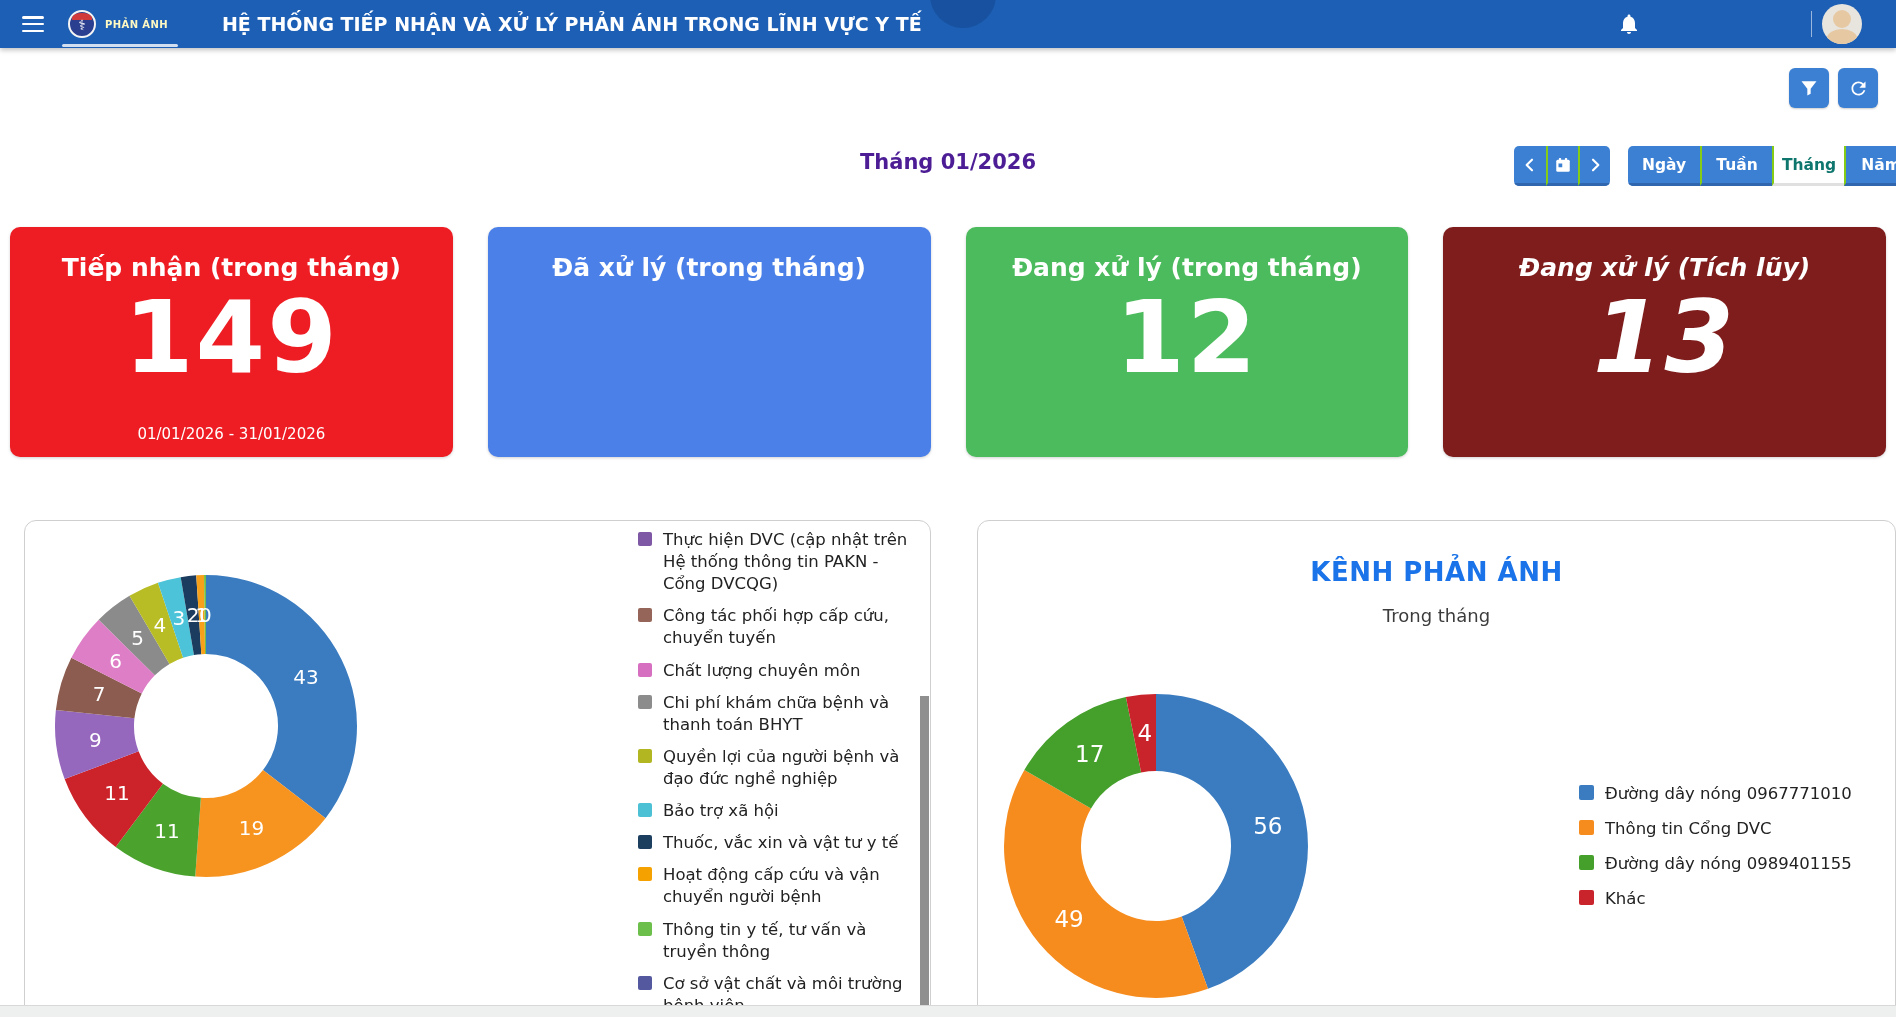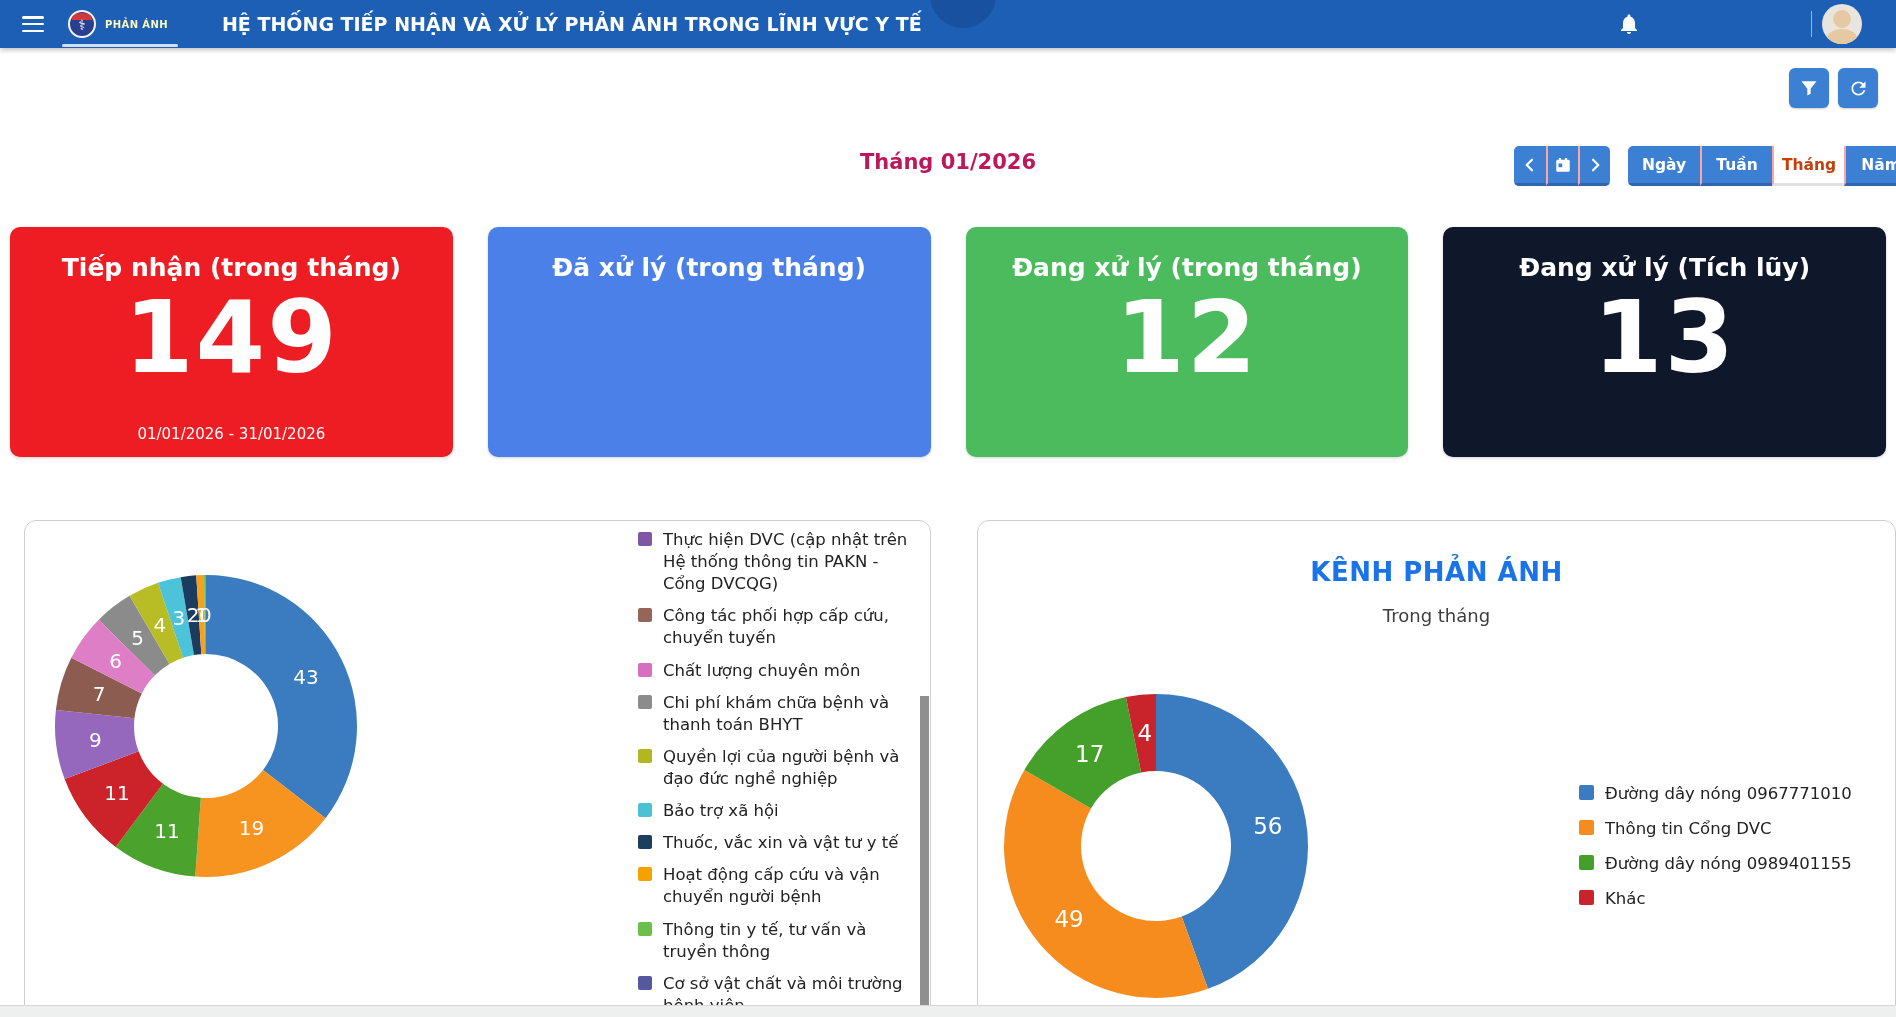--- a/index.html
+++ b/index.html
@@ -39,25 +39,25 @@
   .grid-icon i{background:#fff;border-radius:1px;}
   .nav-sep{width:1px;height:26px;background:rgba(255,255,255,.55);margin:0 10px 0 122px;}
   .avatar{width:40px;height:40px;border-radius:50%;background:#e8e4de;position:relative;overflow:hidden;cursor:pointer;margin-right:34px;flex:0 0 auto;}
   .avatar::before{content:"";position:absolute;left:11px;top:6px;width:18px;height:18px;border-radius:50%;background:#e6c9a3;}
   .avatar::after{content:"";position:absolute;left:5px;top:25px;width:30px;height:18px;border-radius:50% 50% 0 0;background:#e6c9a3;}
   
   .top-actions{position:absolute;top:68px;right:18px;display:flex;gap:9px;}
   .sq-btn{width:40px;height:40px;border-radius:6px;background:#3c80d4;display:flex;align-items:center;justify-content:center;cursor:pointer;box-shadow:0 1px 2px rgba(0,0,0,.2);}
   
   .period-row{position:absolute;left:0;top:140px;width:1896px;height:52px;}
-  .period-title{position:absolute;left:0;width:1896px;top:10px;text-align:center;font-size:21px;font-weight:bold;color:#be185d;}
+  .period-title{position:absolute;left:0;width:1896px;top:10px;text-align:center;font-size:21px;font-weight:bold;color:#4c1d95;}
   .btn-group{position:absolute;top:6px;height:40px;display:flex;border-radius:5px;overflow:hidden;box-sizing:border-box;}
   .btn-group .seg{background:#3c80d4;border-bottom:3px solid #2f66ad;color:#fff;display:flex;align-items:center;justify-content:center;cursor:pointer;box-sizing:border-box;font-size:15.5px;font-weight:bold;}
-  .btn-group .seg+.seg{border-left:2px solid #fca5a5;}
-  .btn-group .seg.active{background:#fff;color:#c2410c;border-bottom:3px solid #e0e0e0;}
+  .btn-group .seg+.seg{border-left:2px solid #84cc16;}
+  .btn-group .seg.active{background:#fff;color:#0f766e;border-bottom:3px solid #e0e0e0;}
   .grp-icons{left:1514px;}
   .grp-icons .seg{width:32px;}
   .grp-views{left:1628px;}
   .grp-views .seg{width:72px;}
   
   .stats{position:absolute;left:10px;top:227px;width:1876px;display:grid;grid-template-columns:repeat(4,1fr);gap:35px;}
   .stat-card{height:230px;border-radius:10px;color:#fff;display:flex;flex-direction:column;align-items:center;box-shadow:0 1px 3px rgba(0,0,0,.18);}
   .stat-title{font-size:25px;font-weight:bold;margin-top:26px;}
   .stat-value{flex:1;display:flex;align-items:center;font-size:100px;font-weight:bold;line-height:1;letter-spacing:2px;}
   .stat-sub{font-size:15px;height:22px;margin-bottom:10px;margin-top:32px;}
@@ -173,21 +173,21 @@
     </div>
     <div class="stat-card" style="background: rgb(74, 128, 232);">
       <div class="stat-title">Đã xử lý (trong tháng)</div>
       <div class="stat-sub"></div>
     </div>
     <div class="stat-card" style="background: rgb(76, 187, 93);">
       <div class="stat-title">Đang xử lý (trong tháng)</div>
       <div class="stat-value">12</div>
       <div class="stat-sub"></div>
     </div>
-    <div class="stat-card" style="background: #0f172a;">
+    <div class="stat-card" style="background: #7f1d1d; font-style: italic;">
       <div class="stat-title">Đang xử lý (Tích lũy)</div>
       <div class="stat-value">13</div>
       <div class="stat-sub"></div>
     </div>
   </div>
 
 <div class="chart-card card-left">
   <svg class="donut-svg" id="donut-left" width="370" height="370" style="left:-4px;top:20px;">
       <path d="M185.00 34.00 A151 151 0 0 1 304.52 277.28 L241.99 229.00 A72 72 0 0 0 185.00 113.00 Z" fill="#3b7cc0"></path>
       <text x="285.1" y="135.8" text-anchor="middle" dominant-baseline="central" class="donut-label">43</text>

